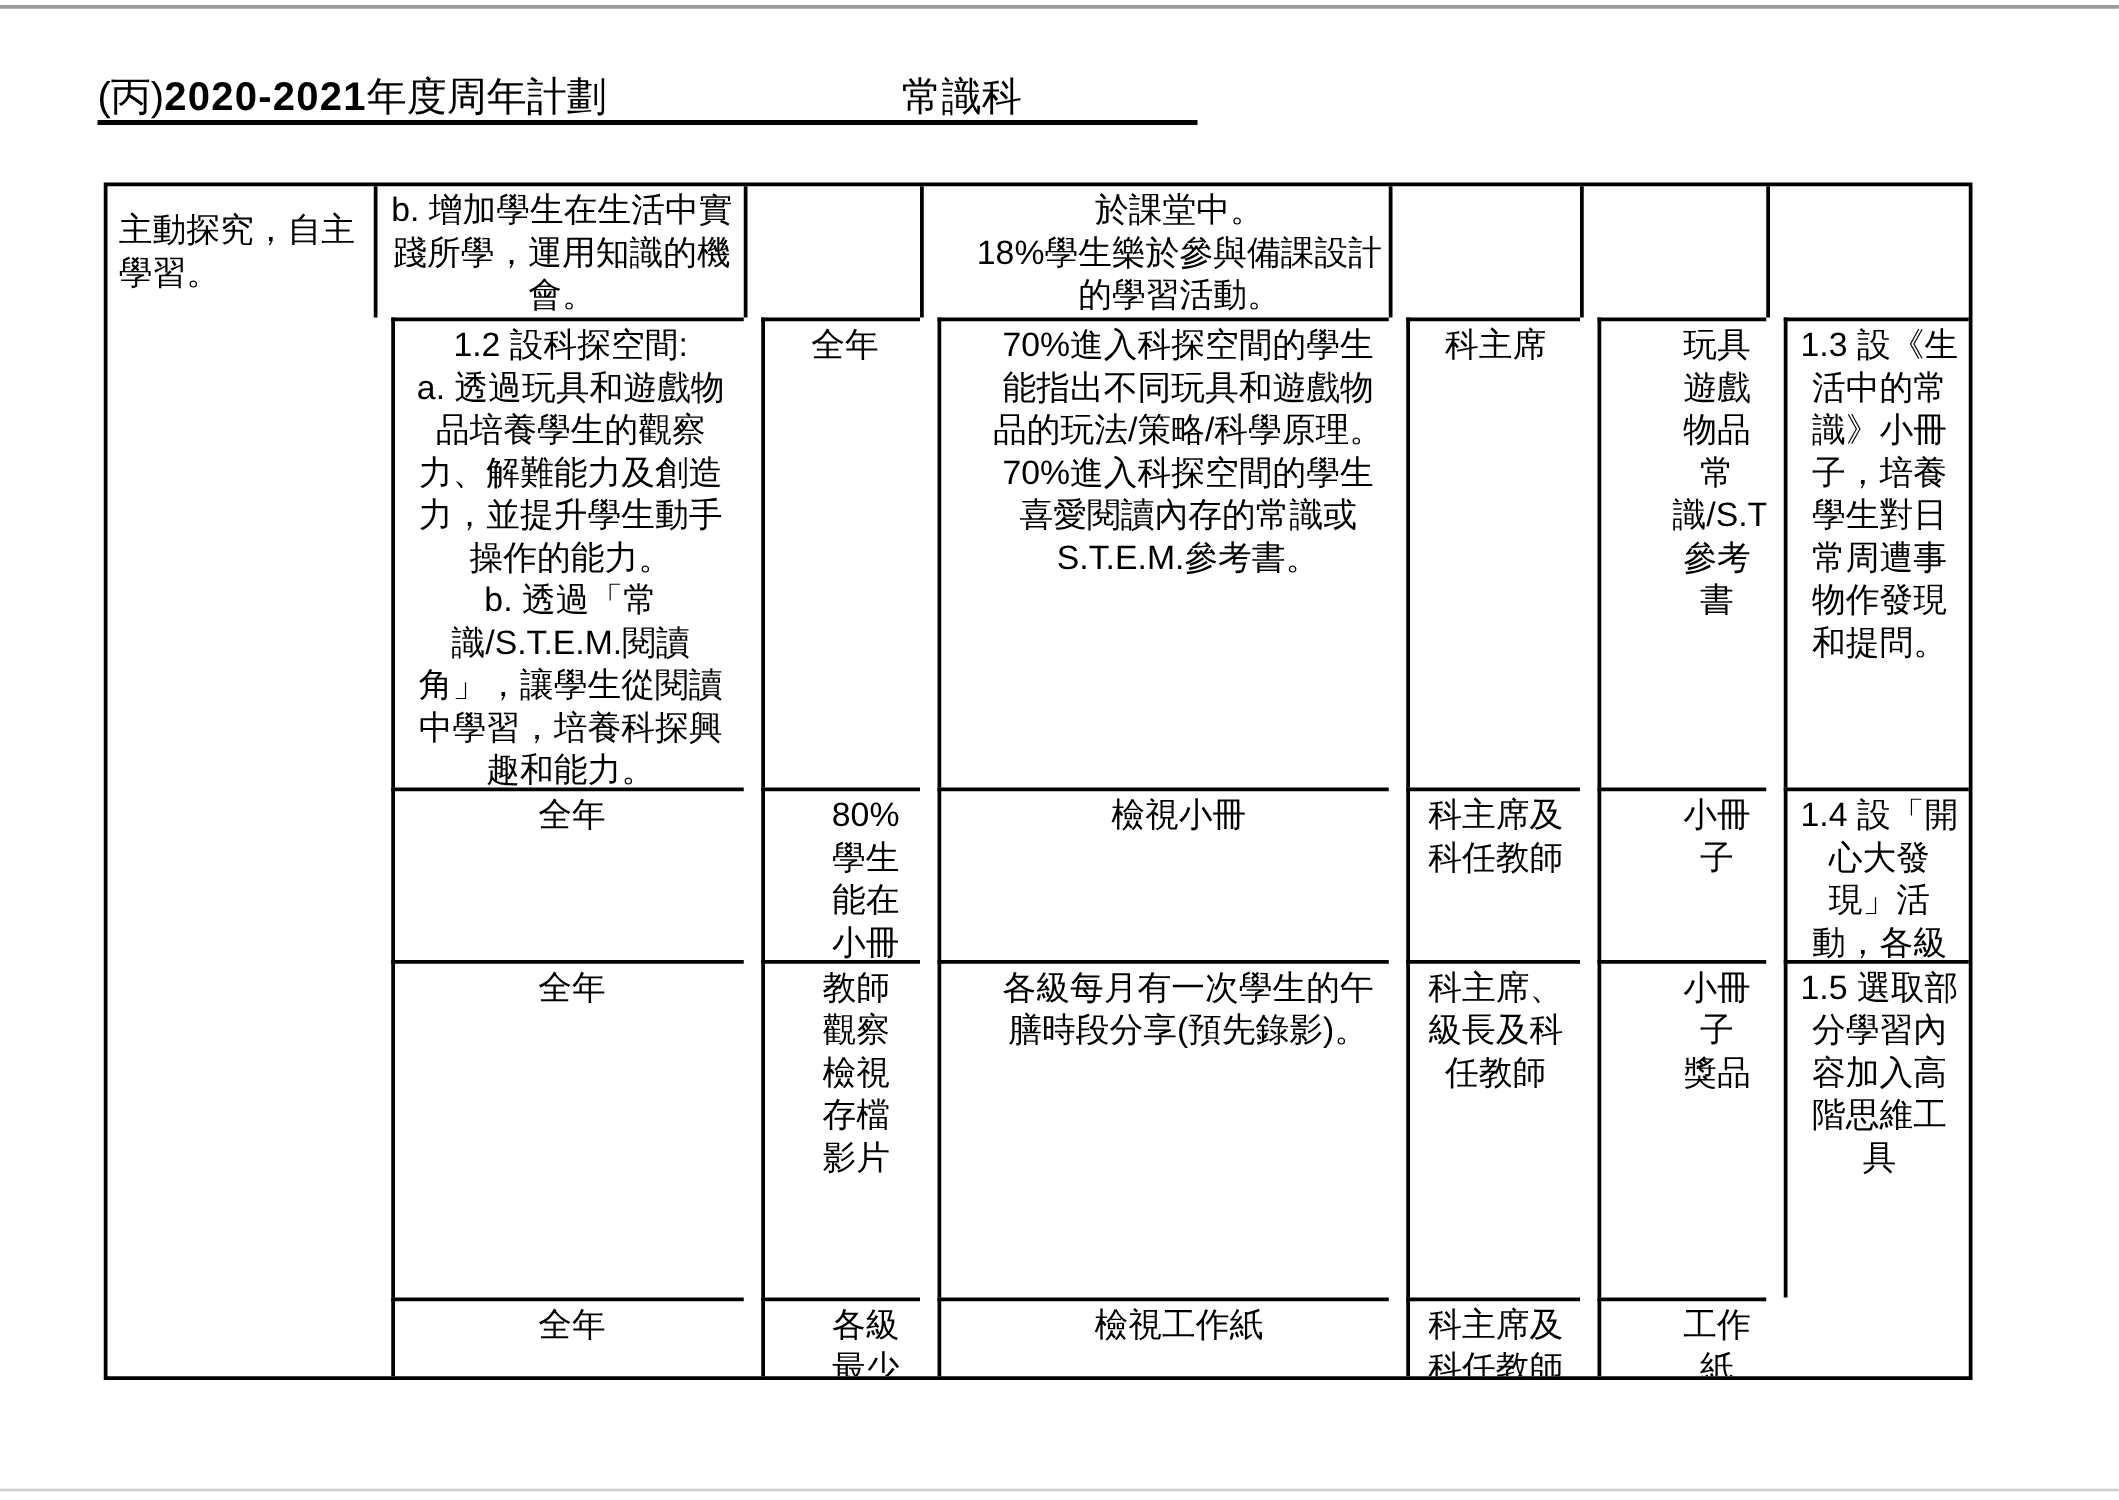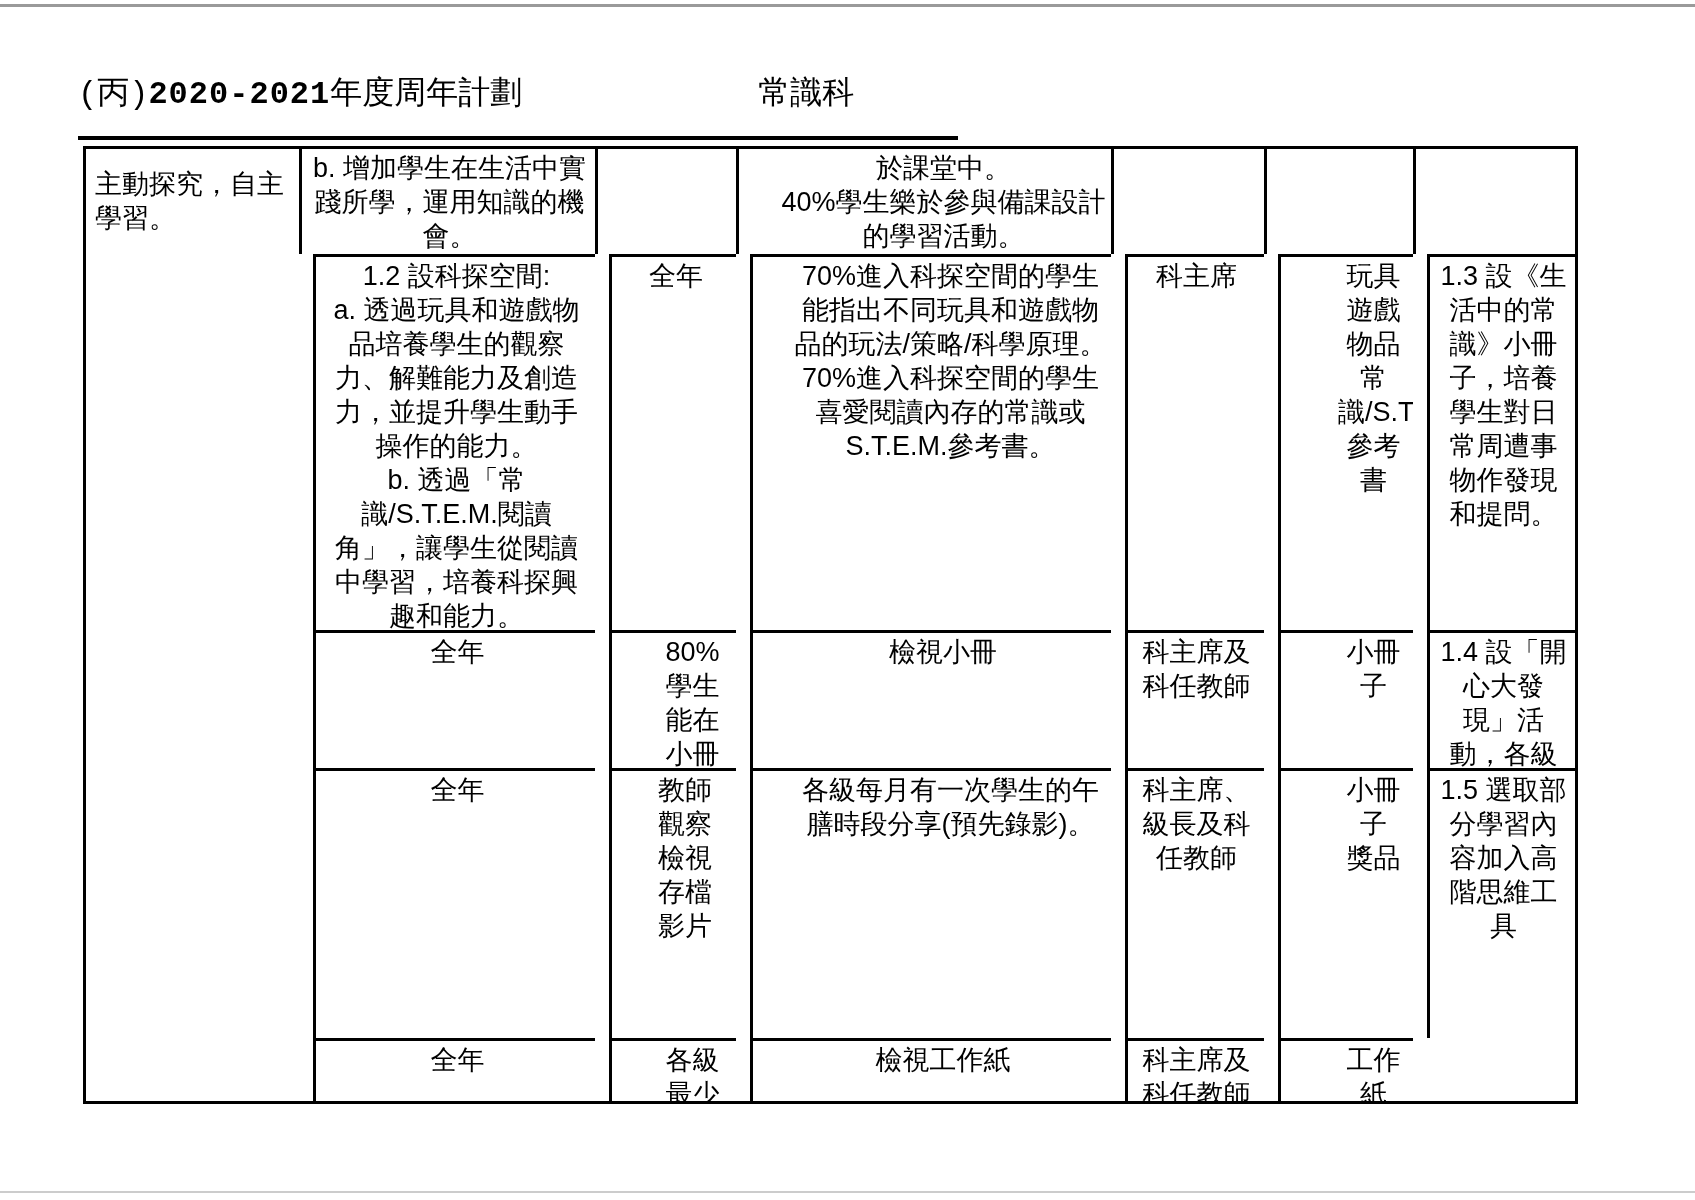--- a/index.html
+++ b/index.html
@@ -7,23 +7,23 @@
     width:1695px;height:1200px;position:relative;background:#ffffff;
     font-family:"Liberation Sans","DejaVu Sans",sans-serif;color:#000;
     overflow:hidden;
   }
   .page-rule{position:absolute;left:0;width:1695px;}
   .rule-top{top:4px;height:3px;background:#9a9a9a;}
   .rule-bottom{top:1191px;height:2px;background:#cccccc;}
 
   
   .title-wrap{
-    position:absolute;left:78px;top:76px;width:880px;
-    border-bottom:4px solid #000;padding-bottom:22px;
-    font-family:Liberation Mono, monospace;
+    position:absolute;left:78px;top:58px;width:880px;
+    border-bottom:4px solid #000;padding-bottom:0;
+    font-family:Liberation Sans, sans-serif;
     font-size:32px;line-height:38px;white-space:nowrap;
   }
   .t-year{font-weight:bold;letter-spacing:1px;}
   .t-gap{display:inline-block;width:236px;}
 
   
   .tbl{
     position:absolute;left:83px;top:146px;width:1495px;height:958px;
     box-sizing:border-box;border:3px solid #000;
     display:grid;
@@ -71,21 +71,21 @@
     <p class="para">b. 增加學生在生活中實踐所學，運用知識的機會。</p>
   </div>
   <div class="cell bl c-time"></div>
   <div class="cell bl c-criteria">
     <div class="bi">
       <span class="bm"></span>
       <span class="bi-text">於課堂中。</span>
     </div>
     <div class="bi">
       <span class="bm"><span class="dot"></span></span>
-      <span class="bi-text">40%學生樂於參與備課設計的學習活動。</span>
+      <span class="bi-text">18%學生樂於參與備課設計的學習活動。</span>
     </div>
   </div>
   <div class="cell bl c-eval"></div>
   <div class="cell bl c-person"></div>
   <div class="cell bl c-res"></div>
 
   <div class="cell bl bt c-strategy">
     <p class="para">1.2 設科探空間:</p>
     <p class="para">a. 透過玩具和遊戲物品培養學生的觀察力、解難能力及創造力，並提升學生動手操作的能力。</p>
     <p class="para">b. 透過「常識/S.T.E.M.閱讀角」，讓學生從閱讀中學習，培養科探興趣和能力。</p>

